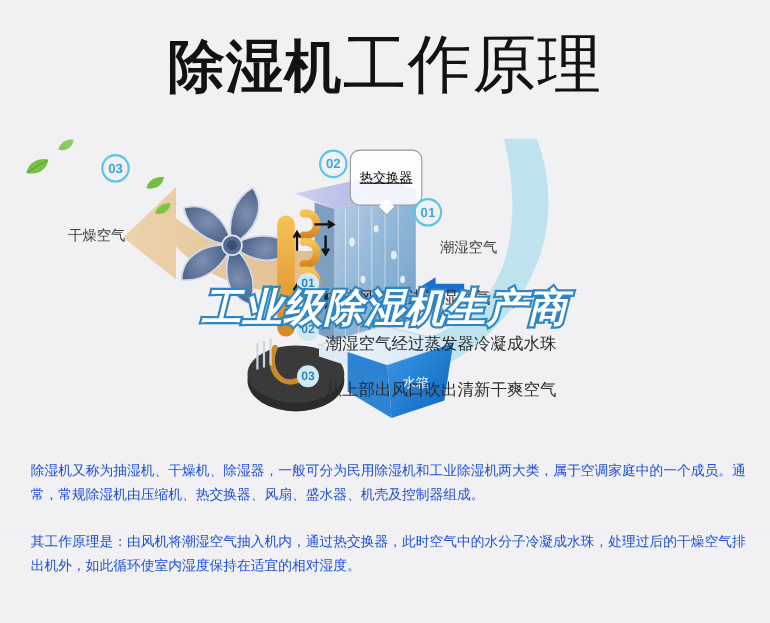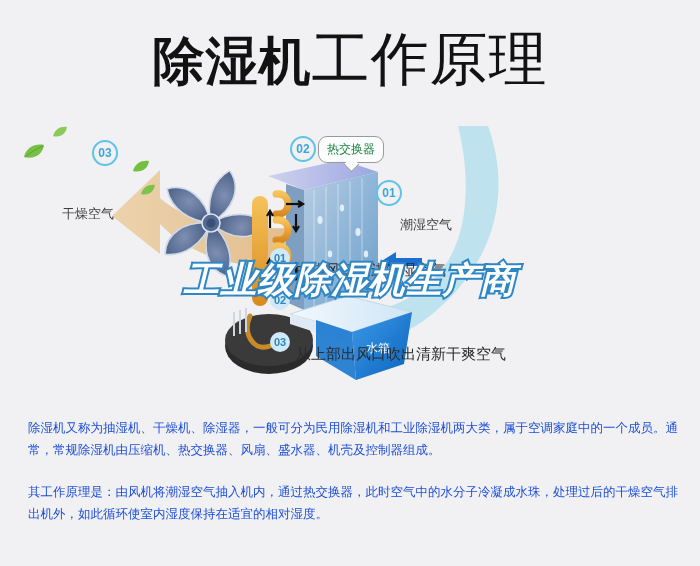--- a/index.html
+++ b/index.html
@@ -66,22 +66,22 @@
     background:transparent;
     font-family:"Liberation Sans",sans-serif;
   }
   .cap{
     position:absolute;color:#3d3d3d;font-size:13px;white-space:nowrap;
   }
   .bubble{
     position:absolute;
     border:1.5px solid #9a9a9a;border-radius:9px;
     background:rgba(255,255,255,.85);
-    color:#15803d;font-size:12px;
-    padding:4px 8px;white-space:nowrap;
+    color:#000000;font-size:12px;
+    padding:16px 8px;white-space:nowrap;text-decoration:underline;
   }
   .bubble:after{
     content:"";position:absolute;left:50%;margin-left:-5px;bottom:-8px;
     width:10px;height:10px;background:rgba(255,255,255,.95);
     border-right:1.5px solid #9a9a9a;border-bottom:1.5px solid #9a9a9a;
     transform:rotate(45deg);
   }
 
   
   .steps{position:absolute;left:388px;top:248px;width:300px;}
@@ -296,20 +296,21 @@
     <div class="badge" style="left:376px;top:62px;">01</div>
     <div class="cap" style="left:400px;top:98px;">潮湿空气</div>
 
     <div class="steps" style="left:270px;top:130px;">
       <div class="step">
         <span class="step-num">01</span>
         <span class="step-txt">由进风口吸进潮湿空气</span>
       </div>
       <div class="step">
         <span class="step-num">02</span>
+        <span class="step-txt">潮湿空气经过蒸发器冷凝成水珠</span>
       </div>
       <div class="step">
         <span class="step-num">03</span>
         <span class="step-txt">从上部出风口吹出清新干爽空气</span>
       </div>
     </div>
 
   </div>
 
   <div class="watermark">工业级除湿机生产商</div>

